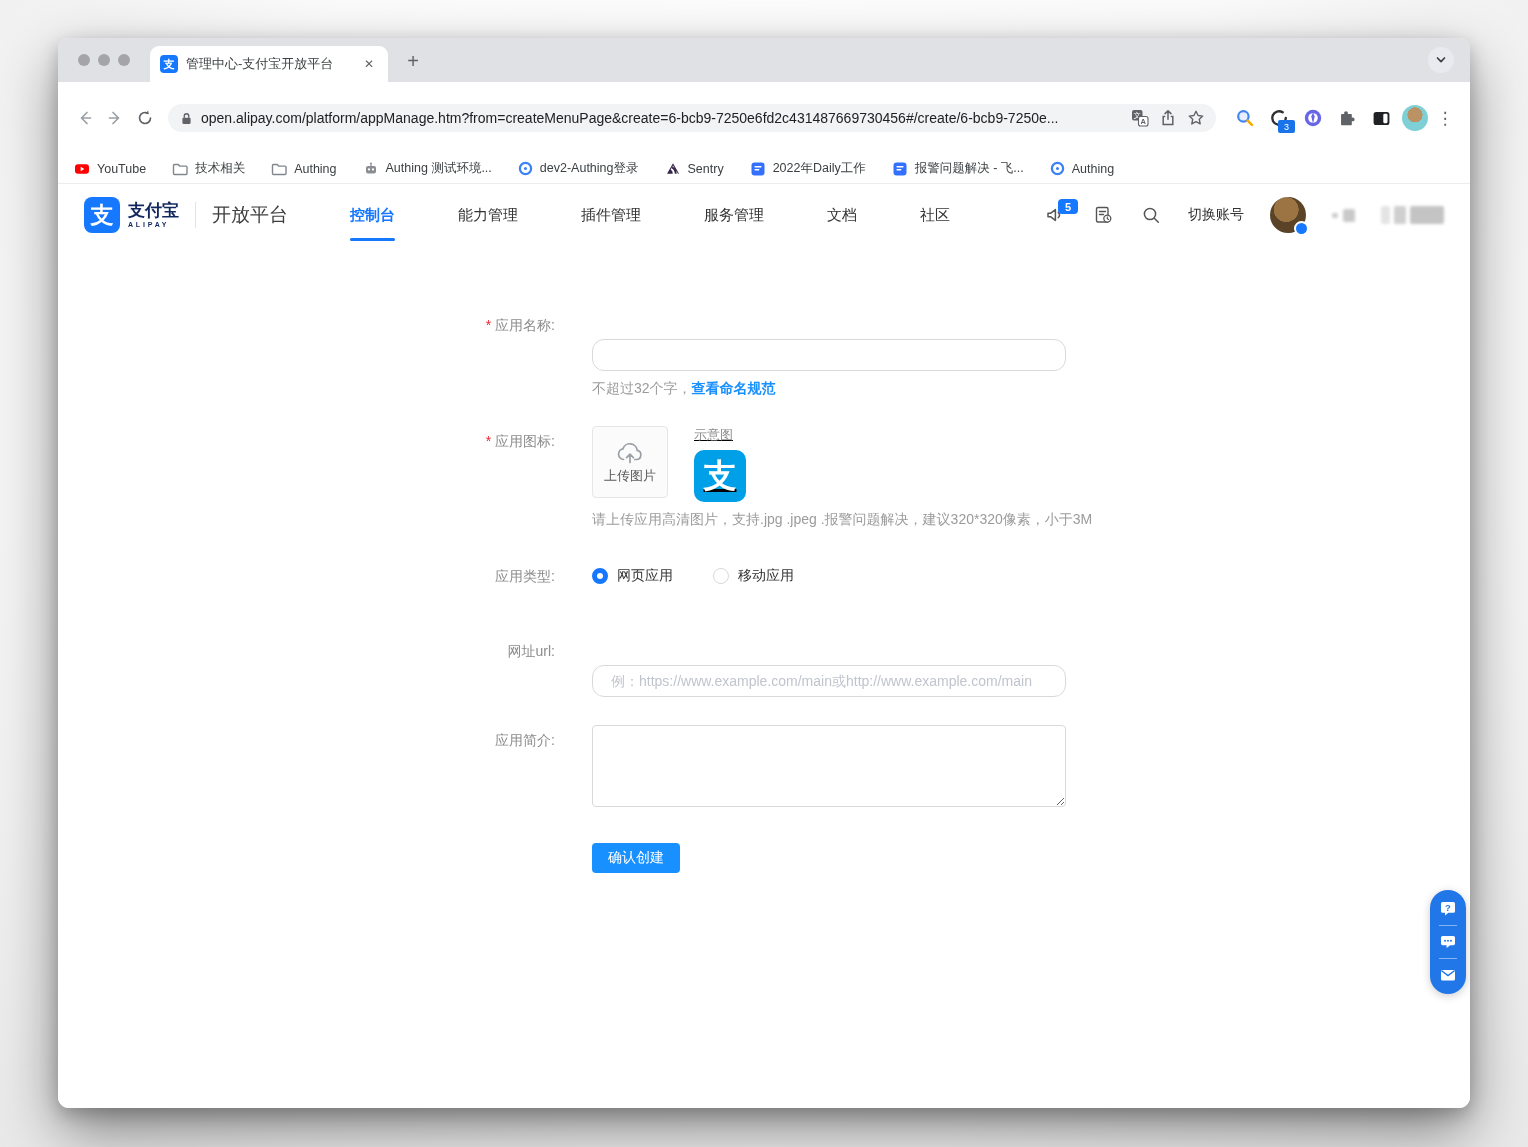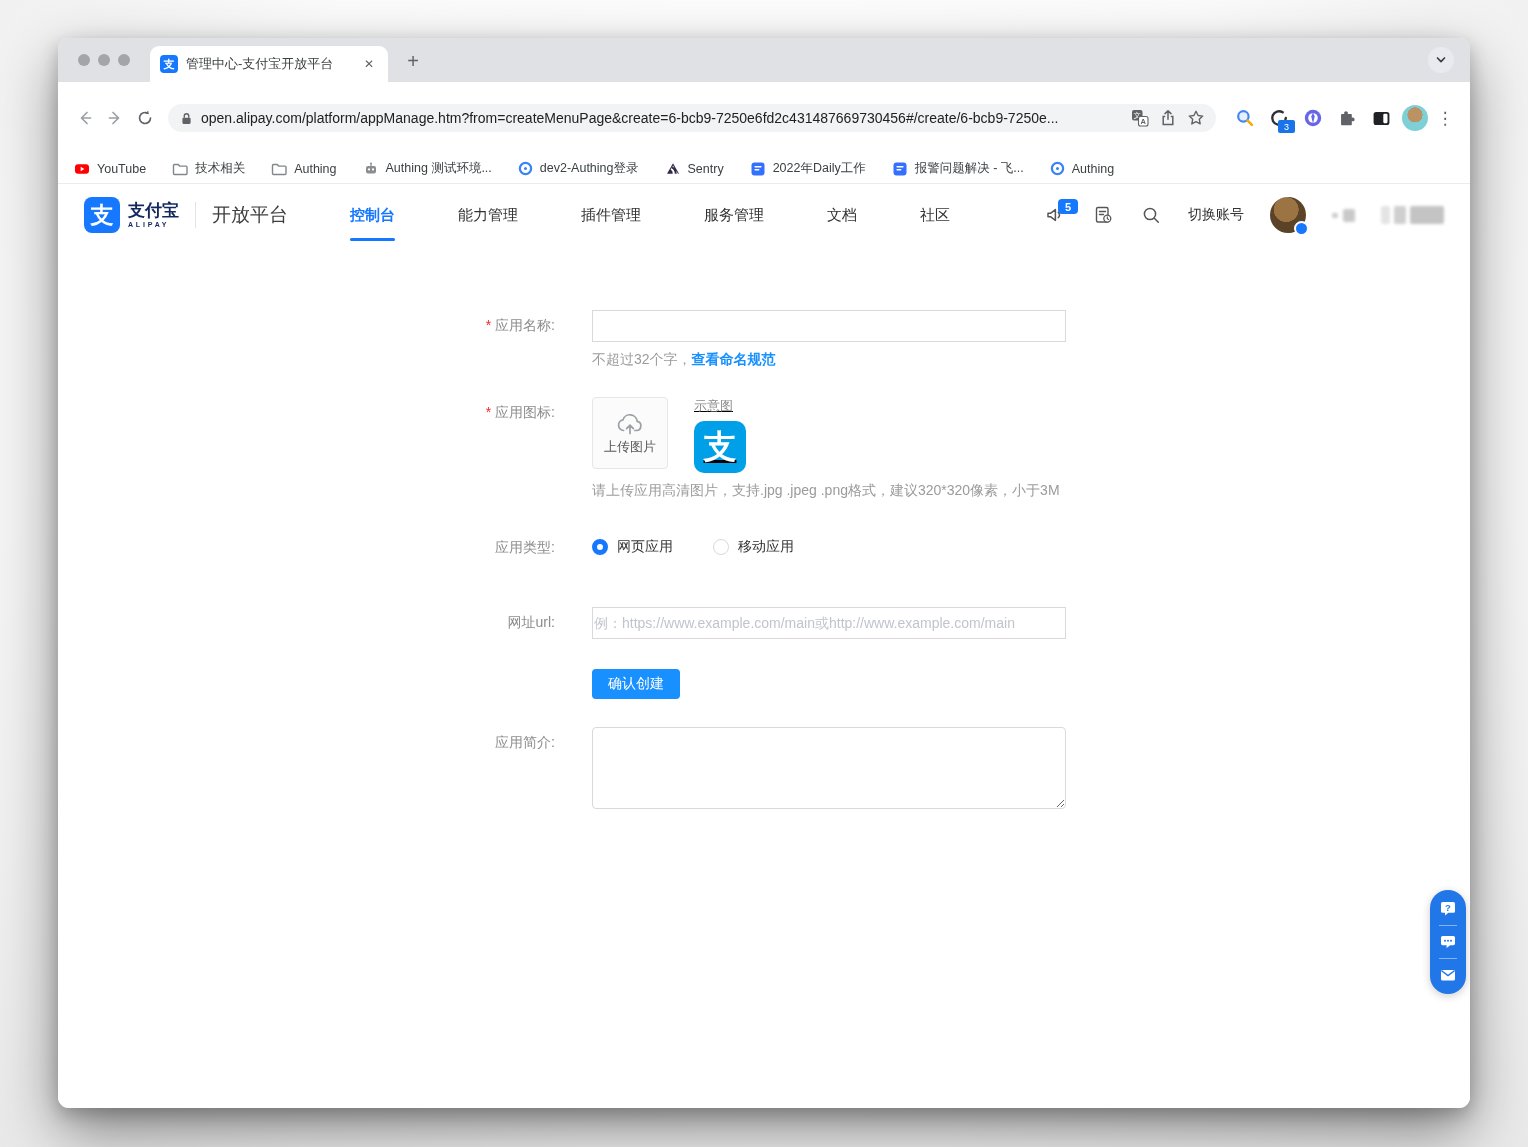--- a/index.html
+++ b/index.html
@@ -72,22 +72,22 @@
     background:radial-gradient(circle at 45% 35%, #9c7444 0 40%, #5a4326 41% 75%, #3c2d18 76% 100%);}
   .useravatar .vbadge{position:absolute;right:-3px;bottom:-3px;width:15px;height:15px;border-radius:50%;
     background:#1677ff;border:2px solid #fff;box-sizing:border-box;}
   .redact{display:inline-block;background:#c9c9c9;border-radius:2px;filter:blur(1.5px);}
   
   .form{margin:64px 0 0 373px;width:720px;}
   .frow{display:flex;margin-bottom:28px;}
   .flabel{width:124px;text-align:right;margin-right:37px;font-size:14px;color:#8c8c8c;padding-top:7px;flex:none;}
   .req{color:#f5222d;margin-right:4px;}
   .fctrl{flex:1;min-width:0;}
-  .tinput{width:474px;height:32px;box-sizing:border-box;border:1px solid #d9d9d9;border-radius:0;
-    padding:0 1px;font-size:14px;color:#333;outline:none;background:#fff;font-family:inherit;}
+  .tinput{width:474px;height:32px;box-sizing:border-box;border:1px solid #d9d9d9;border-radius:12px;
+    padding:0 18px;font-size:14px;color:#333;outline:none;background:#fff;font-family:inherit;margin-top:29px;}
   .tinput::placeholder{color:#c0c4cc;}
   .hint{margin-top:9px;font-size:14px;color:#9b9b9b;}
   .hint a{color:#1890ff;text-decoration:none;font-weight:600;}
   .upl-row{display:flex;align-items:flex-start;}
   .uploadbox{width:76px;height:72px;background:#fbfbfb;border:1px solid #e6e6e6;border-radius:4px;
     display:flex;flex-direction:column;align-items:center;justify-content:center;gap:3px;box-sizing:border-box;}
   .uploadbox .ulabel{font-size:13px;color:#595959;}
   .samplecol{margin-left:26px;text-decoration:underline;}
   .samplecap{font-size:13px;color:#8c8c8c;margin-bottom:6px;}
   .samplelogo{width:52px;height:52px;background:#00a0e9;border-radius:10px;color:#fff;font-size:33px;font-weight:700;
@@ -362,21 +362,21 @@
                   <path d="M8.6 19.5a5.4 5.4 0 0 1-.6-10.7 7.3 7.3 0 0 1 14.2 1.6 4.6 4.6 0 0 1-1 9.1h-1.4" fill="none" stroke="#9aa0a6" stroke-width="1.7" stroke-linecap="round"></path>
                   <path d="M15 22.5v-8.3m0 0l-3.4 3.4M15 14.2l3.4 3.4" fill="none" stroke="#9aa0a6" stroke-width="1.7" stroke-linecap="round" stroke-linejoin="round"></path>
                 </svg>
               <span class="ulabel">上传图片</span>
             </div>
             <div class="samplecol">
               <div class="samplecap">示意图</div>
               <div class="samplelogo">支</div>
             </div>
           </div>
-          <div class="hint">请上传应用高清图片，支持.jpg .jpeg .png格式，建议320*320像素，小于3M</div>
+          <div class="hint">请上传应用高清图片，支持.jpg .jpeg .报警问题解决，建议320*320像素，小于3M</div>
         </div>
       </div>
 
       <div class="frow" style="margin-bottom:50px;">
         <div class="flabel">应用类型:</div>
         <div class="fctrl">
           <div class="radios">
             <label class="radio">
               <span class="rdot on"></span>
               <span class="rlabel">网页应用</span>
@@ -389,31 +389,31 @@
         </div>
       </div>
 
       <div class="frow">
         <div class="flabel">网址url:</div>
         <div class="fctrl">
           <input class="tinput" type="text" placeholder="例：https://www.example.com/main或http://www.example.com/main" style="">
         </div>
       </div>
 
+      <div class="frow" style="margin-bottom:30px;">
+        <div class="flabel">应用简介:</div>
+        <div class="fctrl">
+          <textarea class="tarea" style=""></textarea>
+        </div>
+      </div>
+
       <div class="frow">
         <div class="flabel"></div>
         <div class="fctrl">
           <button class="submit">确认创建</button>
-        </div>
-      </div>
-
-      <div class="frow" style="margin-bottom:30px;">
-        <div class="flabel">应用简介:</div>
-        <div class="fctrl">
-          <textarea class="tarea" style=""></textarea>
         </div>
       </div>
 
     </div>
 
     <div class="pill">
       <span>
         <svg width="18" height="18" viewBox="0 0 18 18">
             <path d="M2 3.6A1.6 1.6 0 0 1 3.6 2h10.8A1.6 1.6 0 0 1 16 3.6v7.6a1.6 1.6 0 0 1-1.6 1.6H9.4L6 15.6v-2.8H3.6A1.6 1.6 0 0 1 2 11.2z" fill="#fff"></path>
             <text x="9" y="11" font-size="9.5" font-weight="bold" fill="#2177e8" text-anchor="middle">?</text>

